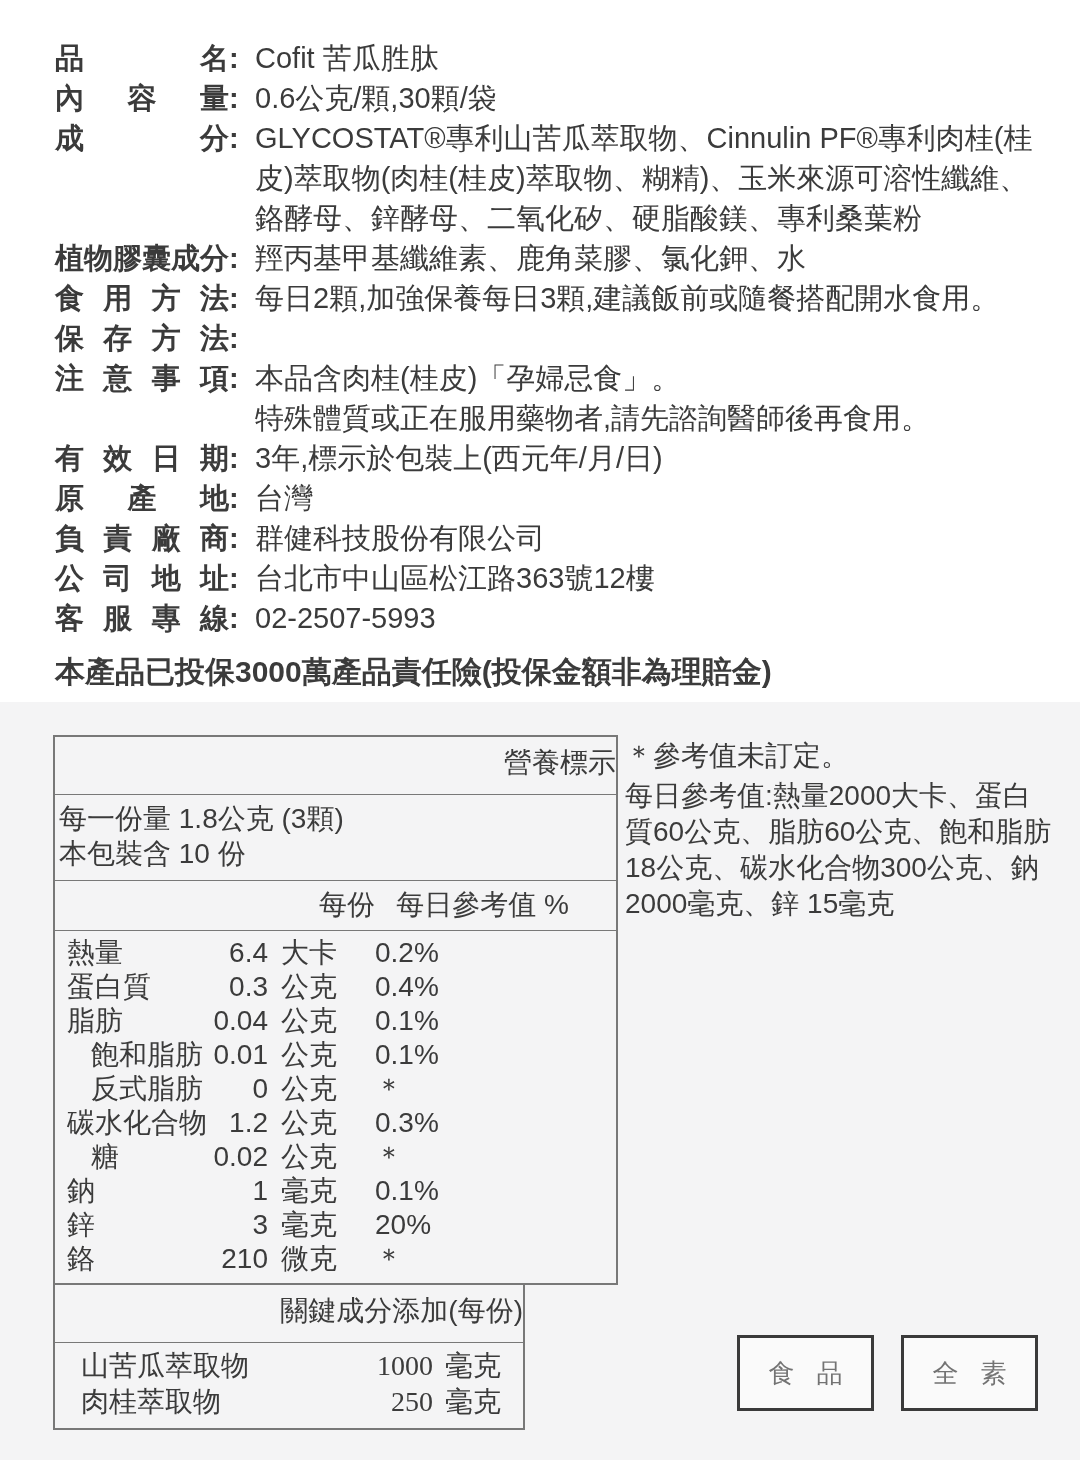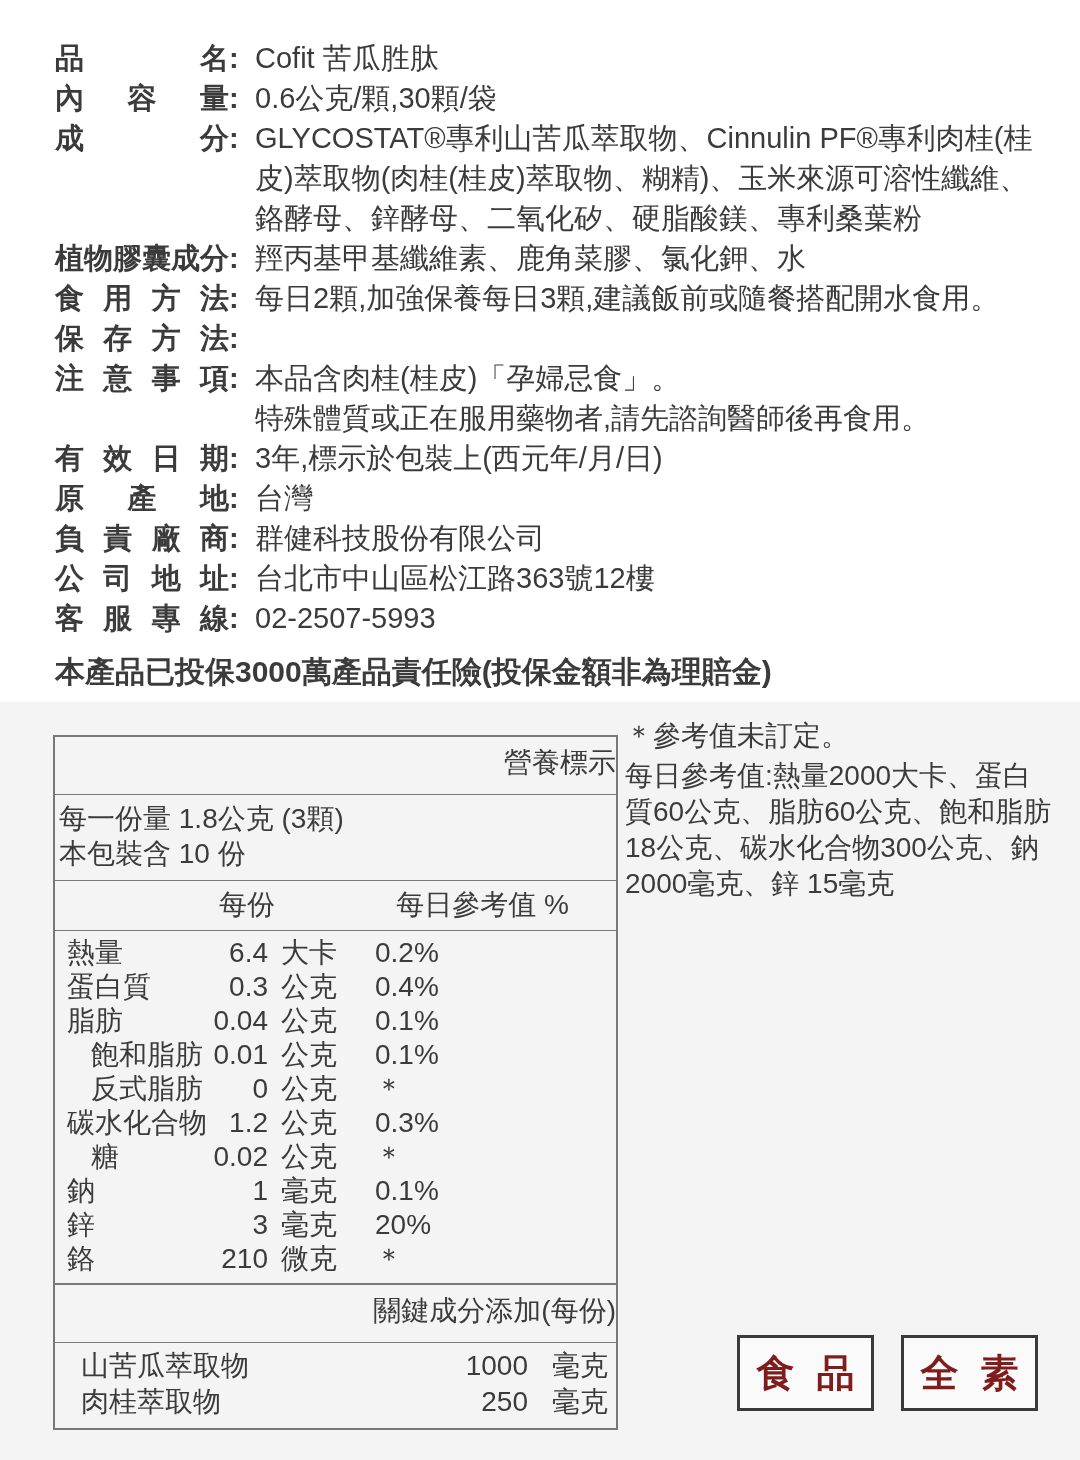--- a/index.html
+++ b/index.html
@@ -72,80 +72,80 @@
     padding:6px 0 9px 4px;
     border-bottom:1.5px solid #787878;
   }
   .nt-colhead {
     display:grid;
     grid-template-columns:320px 1fr;
     font-size:28px;
     padding:5px 0 6px 0;
     border-bottom:1.5px solid #787878;
   }
-  .nt-colhead .c1 { text-align:center; padding-left:64px; }
+  .nt-colhead .c1 { text-align:right; padding-left:64px; }
   .nt-colhead .c2 { text-align:center; padding-right:26px; }
   .nt-rows { padding:5px 0 7px 0; }
   .nt-row {
     display:grid;
     grid-template-columns:158px 55px 107px 165px 1fr;
     font-size:28px;
     line-height:34px;
   }
   .nt-row .name  { padding-left:12px; white-space:nowrap; }
   .nt-row.indent .name { padding-left:36px; }
   .nt-row .value { text-align:right; }
   .nt-row .unit  { padding-left:13px; }
   .nt-row .dv    { text-align:left; }
 
   
   .side {
     position:absolute;
-    left:625px; top:16px;
+    left:625px; top:36px;
     width:434px;
     font-size:28px;
     line-height:36px;
   }
   .side .fn { margin-bottom:4px; }
 
   
   .kt {
     position:absolute;
     left:53px; top:581px;
     box-sizing:border-box;
-    width:565px;
+    width:472px;
     border:2px solid #787878;
   }
   .kt-rows { padding:5px 0 8px 0; }
   .kt-row {
     display:flex;
     font-size:28px;
     line-height:36px;
   }
   .kt-row .name { padding-left:26px; }
-  .kt-row .rgt  { margin-left:auto; padding-right:8px; display:flex; gap:24px; }
+  .kt-row .rgt  { margin-left:auto; padding-right:22px; display:flex; gap:12px;font-family:Liberation Serif, serif; }
 
   
   .badges {
     position:absolute;
     left:737px; top:633px;
     display:flex;
     gap:27px;
   }
   .badge {
     box-sizing:border-box;
     width:137px; height:76px;
     border:3.5px solid #3a3a3a;
     background:#fafafa;
     display:flex;
     align-items:center;
     justify-content:center;
-    font-size:38px;
-    font-weight:bold;
-    color:#7f1d1d;
+    font-size:26px;
+    font-weight:normal;
+    color:#737373;
   }
   .badge span { letter-spacing:22px; margin-right:-22px; }
 </style>
 </head>
 <body>
 
 <div class="top">
 
   <div class="prow">
     <span class="plbl">

